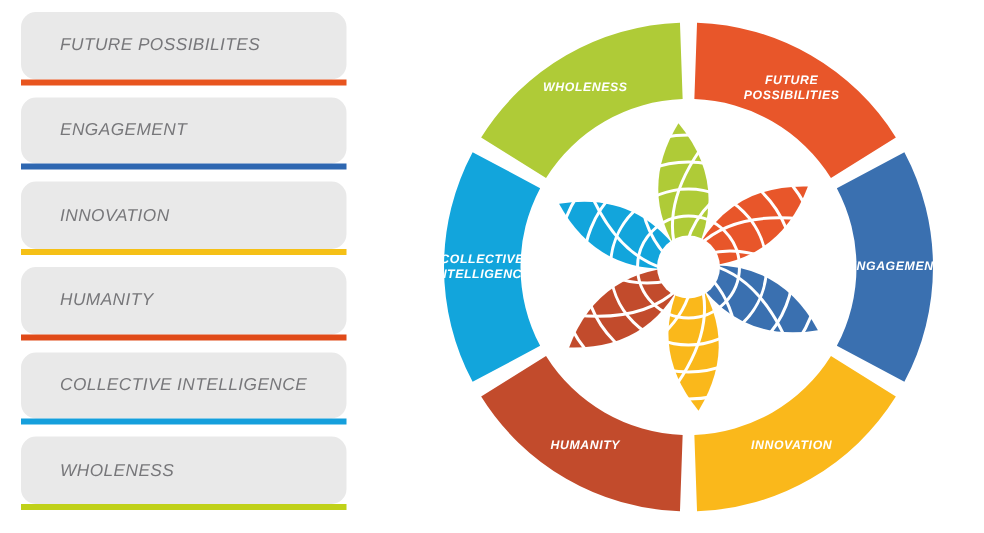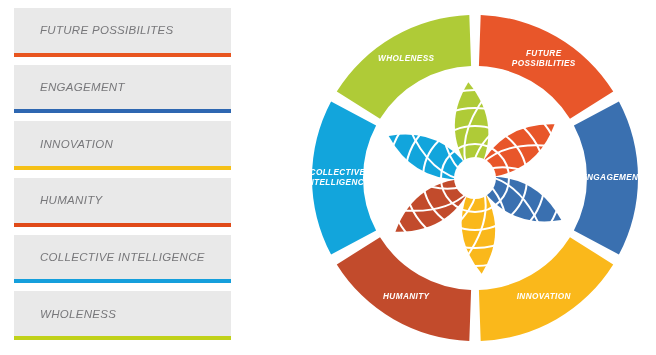--- a/index.html
+++ b/index.html
@@ -33,20 +33,21 @@
   }
 
   .list-item {
     position: relative;
     width: 100%;
     height: 45px;
     margin-bottom: 12px;
     background: #e9e9e9;
     display: flex;
     align-items: center;
+    border-radius: 10px;
   }
 
   .list-item-label {
     font-style: italic;
     font-size: 11.5px;
     letter-spacing: 0.3px;
     color: #77777a;
     padding-left: 26px;
     white-space: nowrap;
   }
@@ -55,21 +56,21 @@
     position: absolute;
     left: 0;
     bottom: -4px;
     width: 100%;
     height: 4px;
   }
 
   
   #wheel-wrap {
     position: absolute;
-    left: 292px;
+    left: 276px;
     top: 0px;
     width: 364px;
     height: 355px;
     text-decoration: underline;
   }
 
   #wheel-svg { display: block; }
 
   .seg-label {
     font-family: "Liberation Sans", sans-serif;

